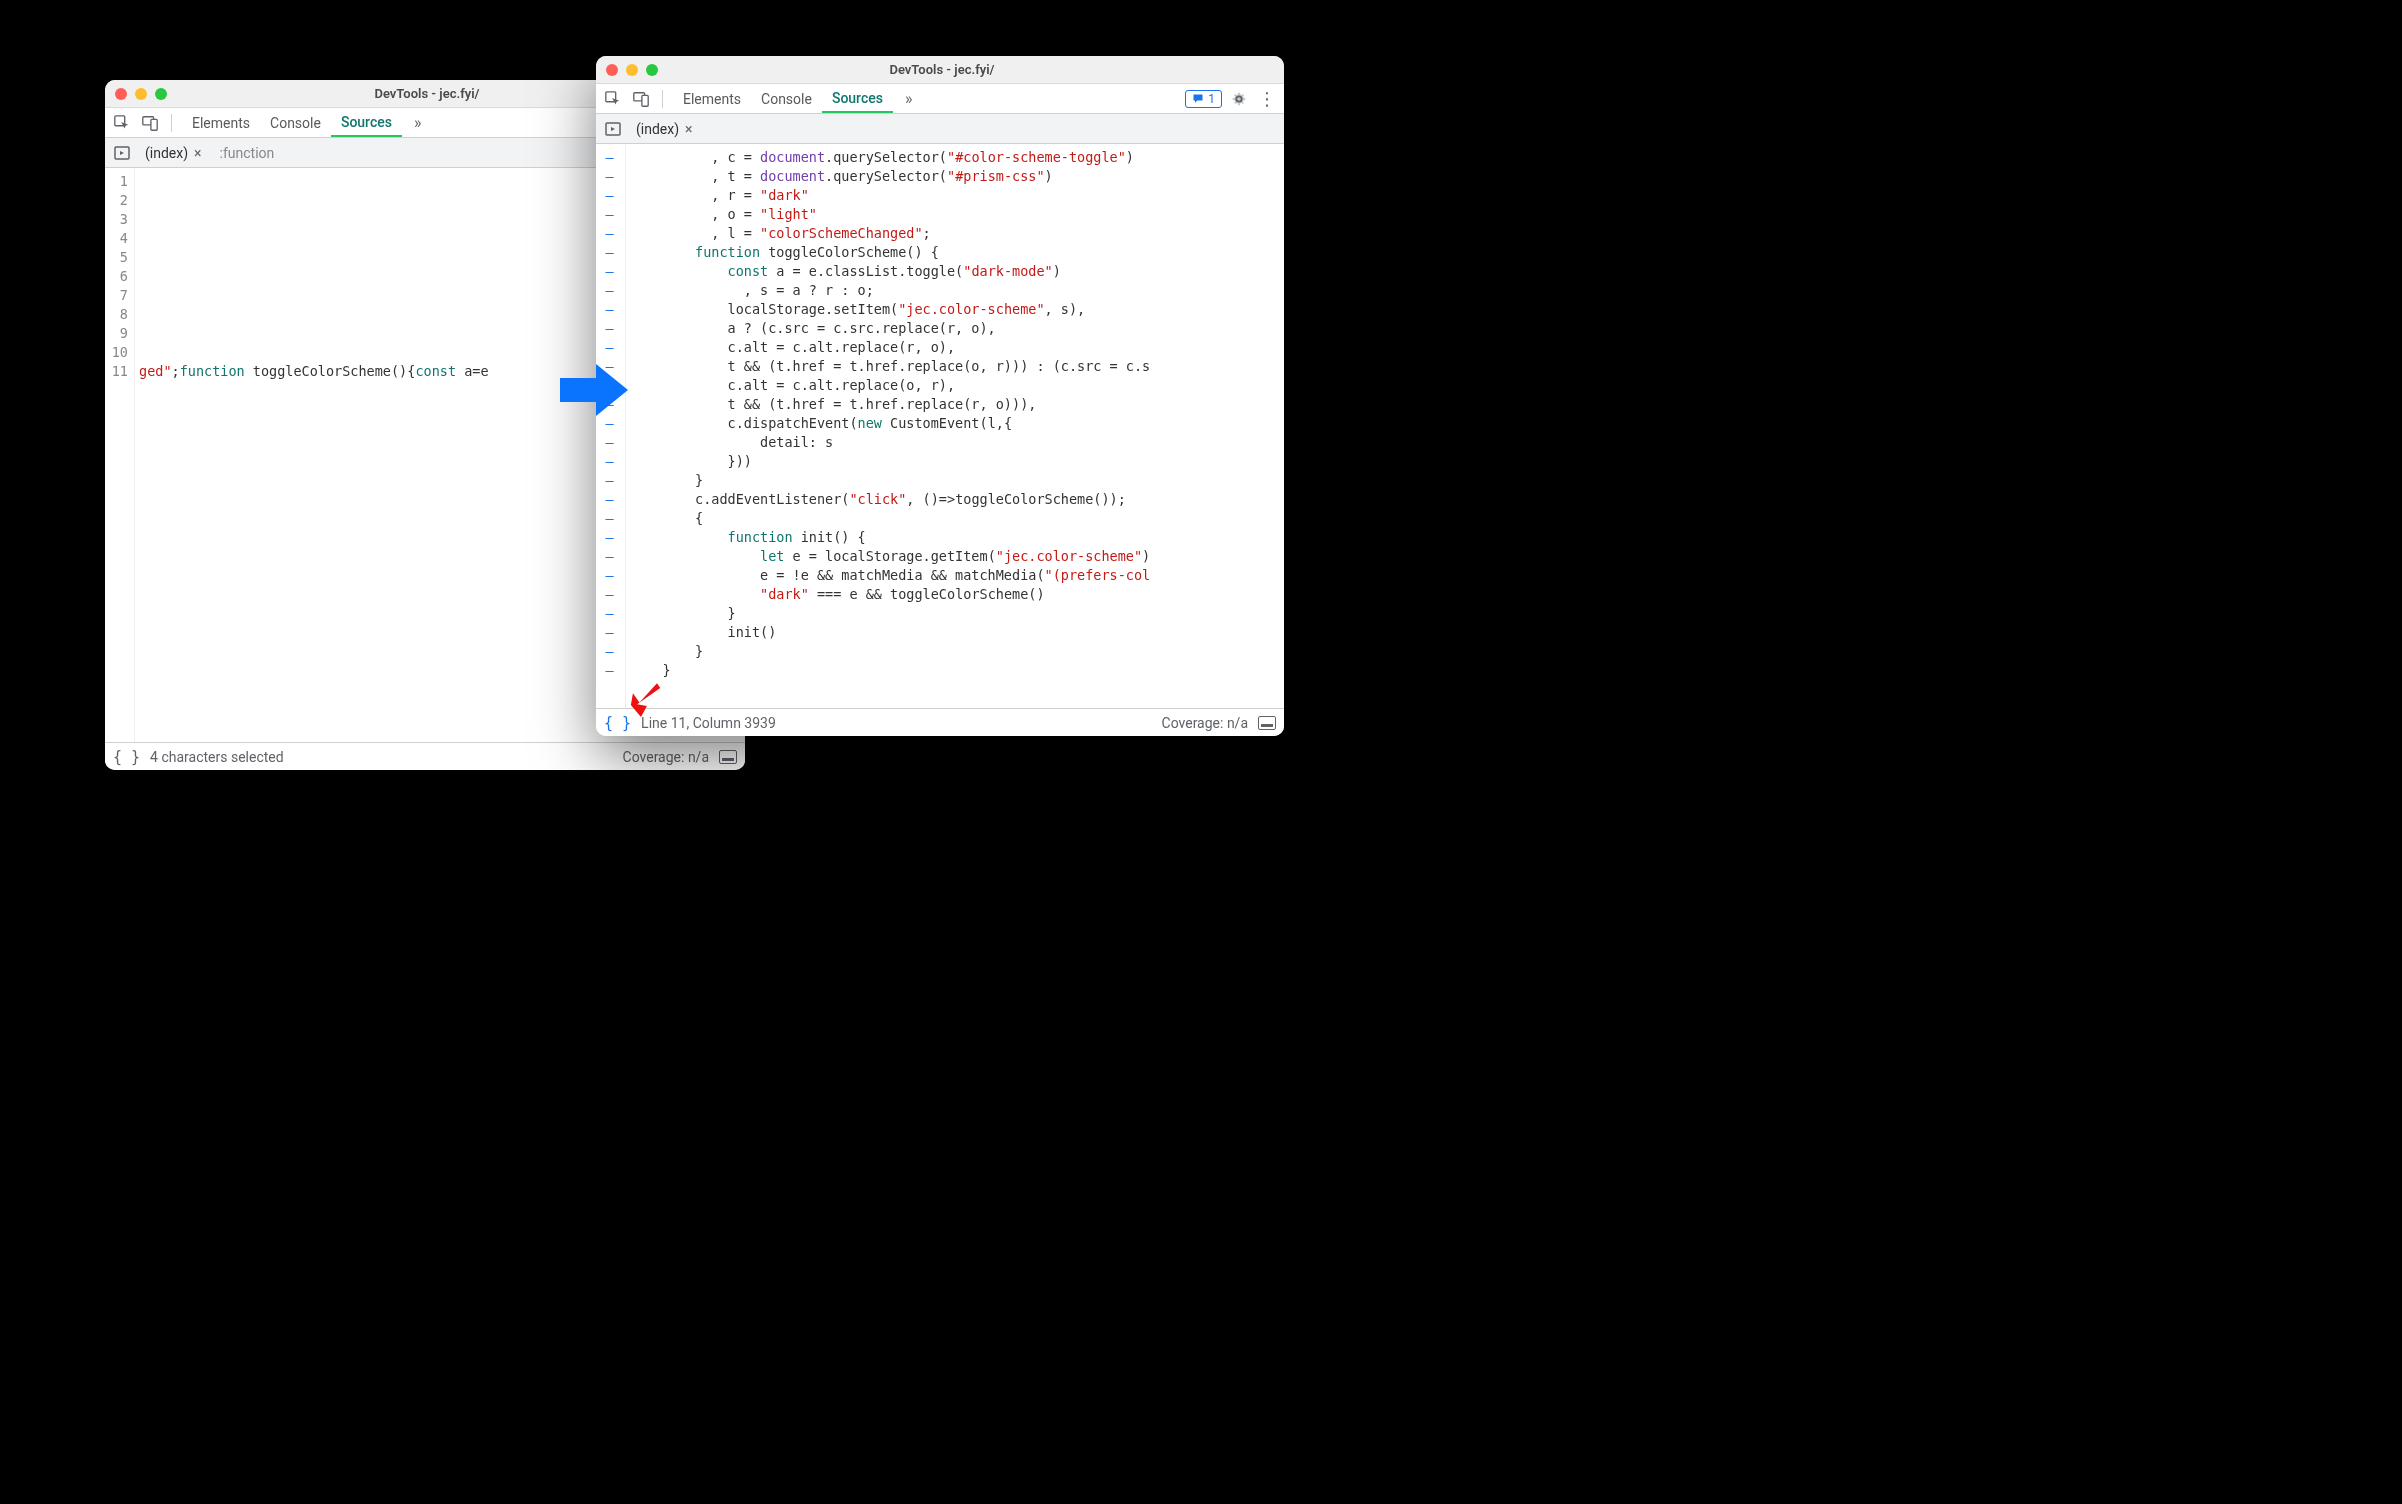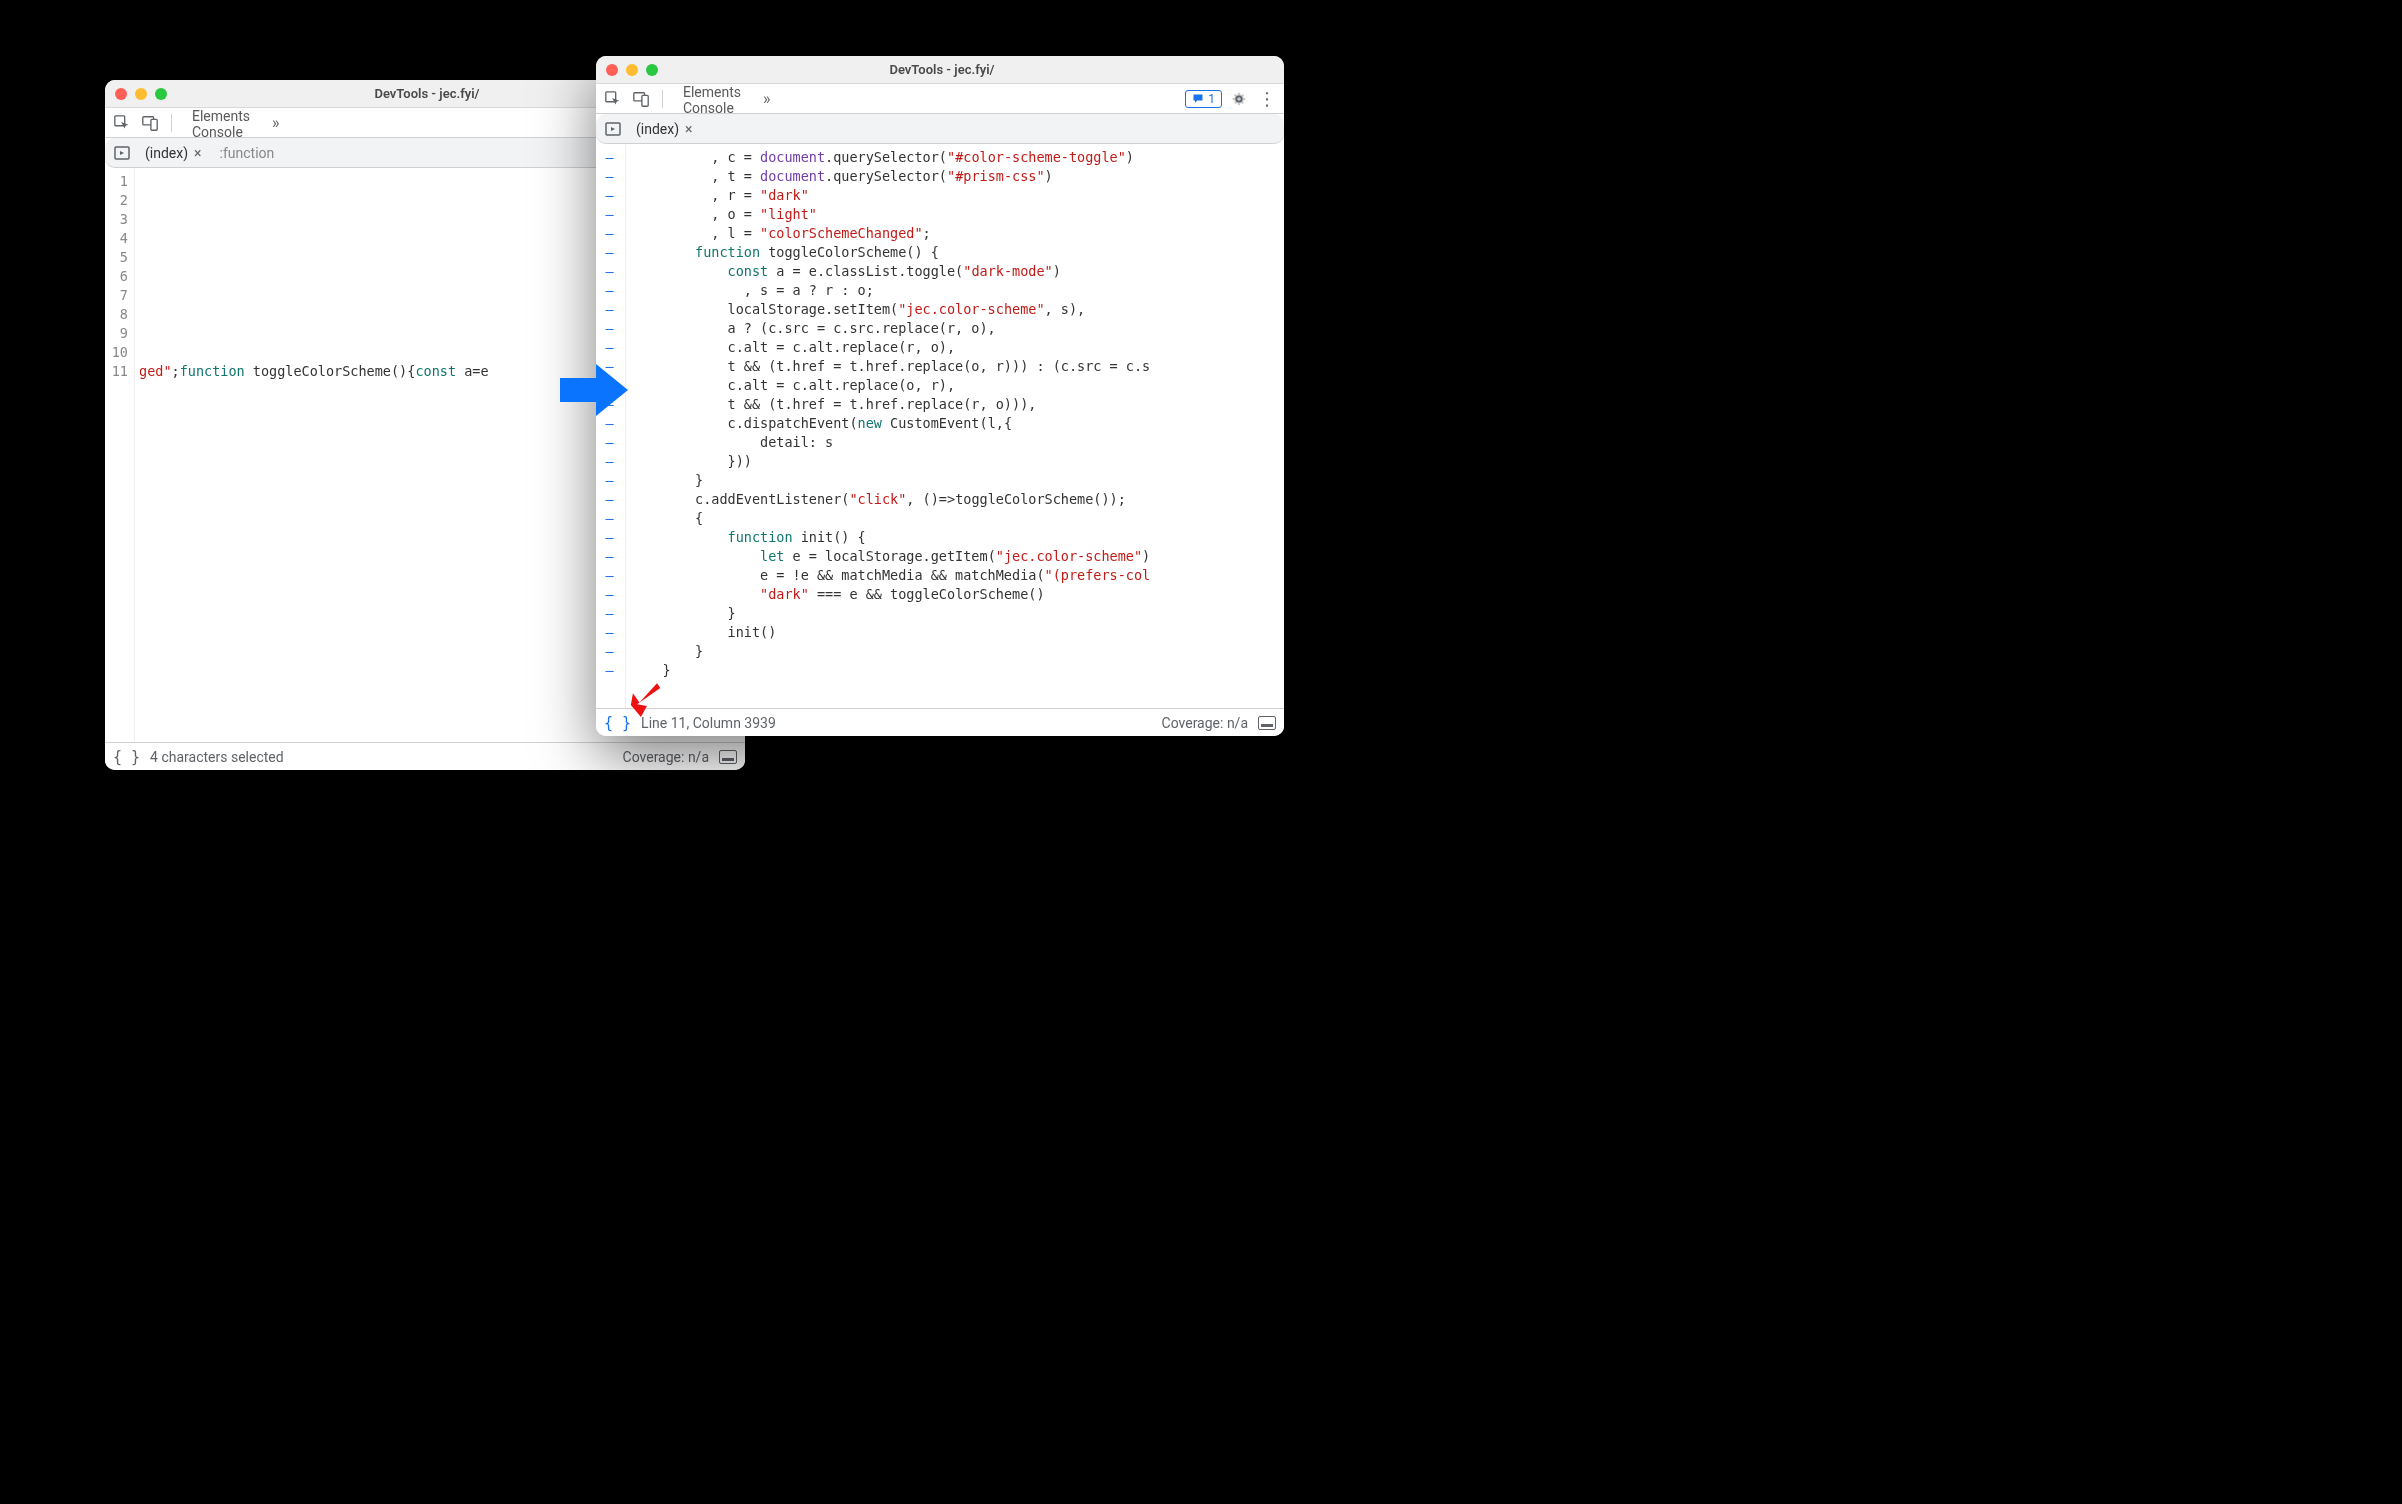--- a/index.html
+++ b/index.html
@@ -51,34 +51,34 @@
     align-items: center;
     padding: 0 6px;
     gap: 6px;
     background: #fff;
   }
   .tb-icon {
     display: inline-flex; align-items: center; justify-content: center;
     width: 22px; height: 22px; color: #5f6368;
   }
   .tb-sep { width: 1px; height: 18px; background: #d0d0d0; margin: 0 4px; }
-  .tabs { display: flex; align-items: flex-start; height: 100%; flex-direction: column; }
+  .tabs { display: flex; align-items: center; height: 100%; }
   .tabs .tab { padding: 0 10px; height: 100%; display: flex; align-items: center; font-size: 14px; color: #5a5a5a; cursor: pointer; }
   .tabs .tab.active { color: #0f766e; border-bottom: 2px solid #22c55e; font-weight: 500;}
   .more { padding: 0 6px; color: #5f6368; font-size: 16px; }
   .spacer { flex: 1; }
   .badge {
     display: inline-flex; align-items: center; gap: 4px;
     border: 1px solid #1a73e8; border-radius: 3px; padding: 1px 6px;
     color: #1a73e8; font-size: 12px;
   }
 
   .subbar {
     height: 30px; background: #f1f3f4; border-bottom: 1px solid #d0d0d0;
-    display: flex; align-items: center; padding: 0 6px; gap: 6px; border-radius: 10px;
+    display: flex; align-items: center; padding: 0 6px; gap: 6px;
   }
   .file-tab {
     display: inline-flex; align-items: center; gap: 6px;
     padding: 0 6px; height: 100%; font-size: 14px; color: #333;
   }
   .file-tab .close { color: #666; font-size: 14px; }
   .formatted { color: #888; font-size: 14px; }
 
   .editor {
     flex: 1; display: flex; overflow: hidden;

